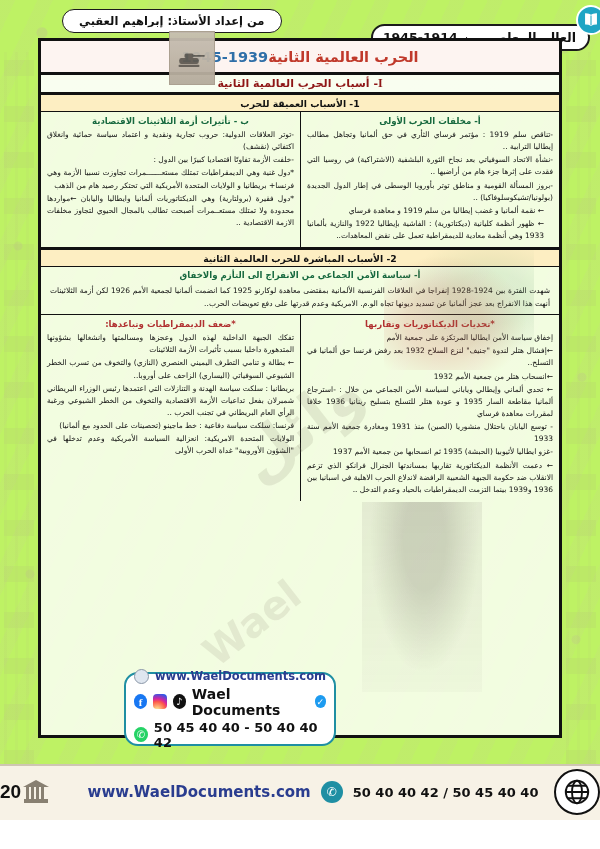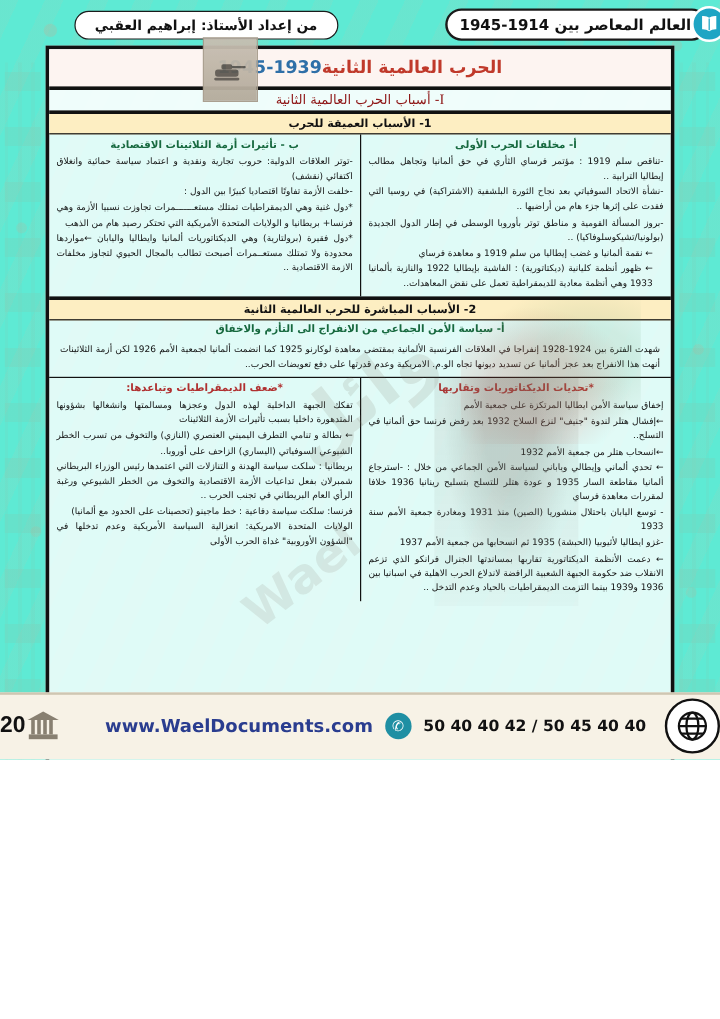--- a/index.html
+++ b/index.html
@@ -7,22 +7,22 @@
   html, body {
     margin: 0; padding: 0;
     width: 600px; height: 849px;
     font-family: "DejaVu Sans", "Liberation Sans", sans-serif;
     background: #ffffff;
     overflow: hidden;
   }
 
   #page {
     position: relative;
-    width: 600px; height: 633px;
-    background: #5eead4;
+    width: 600px; height: 820px;
+    background: #bef264;
     overflow: hidden;
   }
 
   
   .bg-pattern {
     position: absolute; inset: 0;
     background-image:
       radial-gradient(circle at 7% 4%, rgba(190,178,152,.30) 0 5px, transparent 6px),
       radial-gradient(circle at 94% 6%, rgba(190,178,152,.25) 0 4px, transparent 5px),
       radial-gradient(circle at 3% 30%, rgba(190,178,152,.22) 0 4px, transparent 5px),
@@ -46,21 +46,21 @@
     background:
       repeating-linear-gradient(0deg, rgba(176,162,133,.30) 0 16px, transparent 16px 46px),
       repeating-linear-gradient(90deg, rgba(176,162,133,.18) 0 3px, transparent 3px 11px);
   }
 
   
   .top-bar {
     position: absolute; top: 0; left: 0; right: 0; height: 44px;
   }
   .topic-pill {
-    position: absolute; top: 7px; right: 10px;
+    position: absolute; top: 24px; right: 10px;
     display: flex; align-items: center; gap: 6px;
     background: #ffffff;
     border: 2px solid #1b1b1b;
     border-radius: 16px;
     padding: 3px 12px 4px 10px;
     height: 27px;
   }
   .topic-pill .label {
     font-size: 12.5px; font-weight: bold; color: #111; white-space: nowrap;
     letter-spacing: 0;
@@ -127,21 +127,21 @@
   }
 
   
   .sec-heading {
     height: 20px;
     border-bottom: 3px solid #111;
     display: flex; align-items: center; justify-content: center;
     background: rgba(255,255,255,.5);
   }
   .sec-heading .txt {
-    font-size: 11px; font-weight: normal; color: #8e1616;
+    font-size: 11px; font-weight: bold; color: #8e1616;
   }
   .sec-heading .rn { font-family: "Liberation Serif", serif; font-size: 12px; }
 
   
   .band {
     background: #fdeec2;
     border-bottom: 1px solid #111;
     height: 17px;
     display: flex; align-items: center; justify-content: center;
   }

